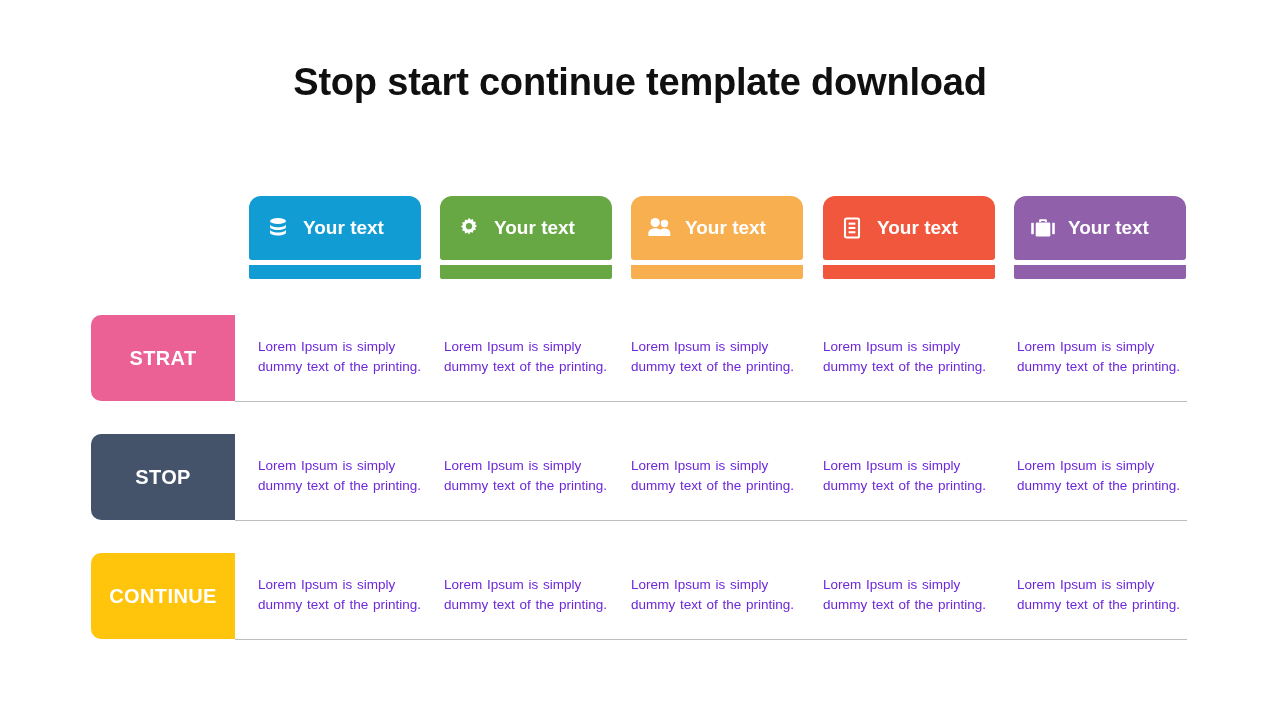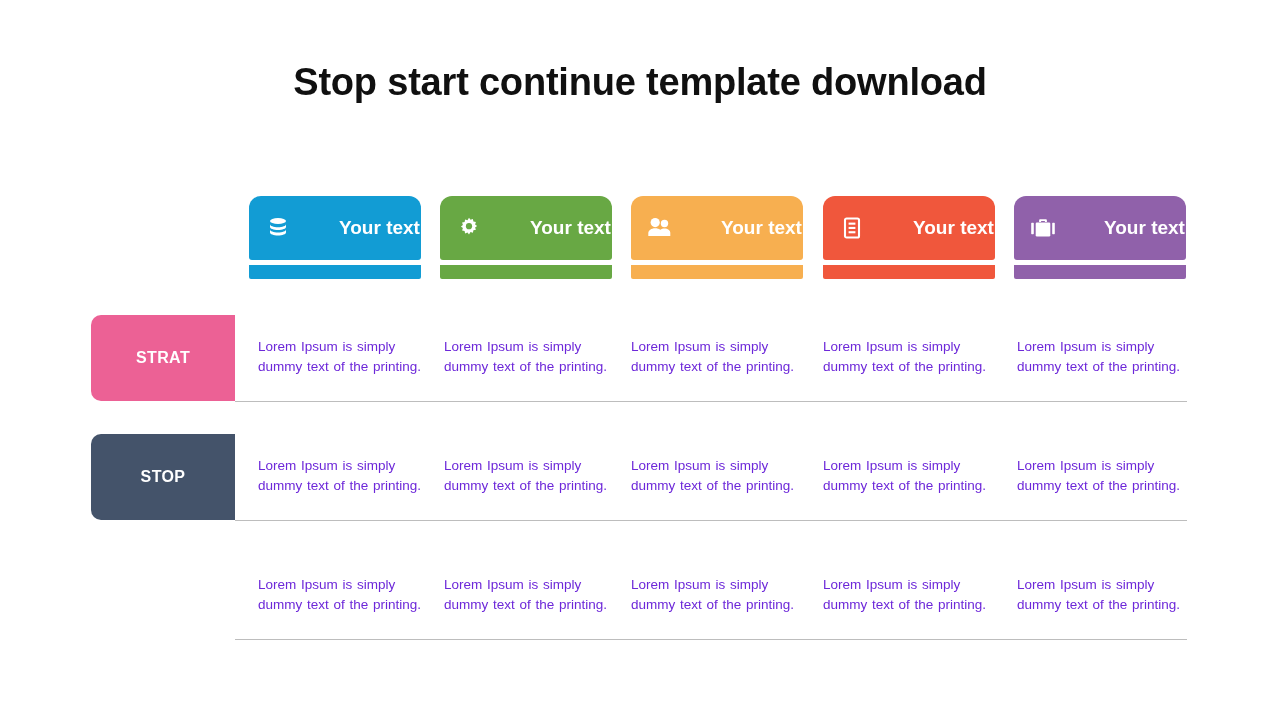--- a/index.html
+++ b/index.html
@@ -43,21 +43,20 @@
     top: 0;
     width: 172px;
   }
   .header-card .card-body {
     height: 64px;
     border-radius: 12px 12px 3px 3px;
     display: flex;
     align-items: center;
     box-sizing: border-box;
     padding-left: 16px;
-    gap: 36px;
   }
   .header-card .card-bar {
     margin-top: 5px;
     height: 14px;
     border-radius: 0 0 2px 2px;
   }
   .header-card .card-icon {
     width: 26px;
     height: 26px;
     flex: 0 0 26px;
@@ -98,21 +97,21 @@
     position: absolute;
     left: 0;
     top: 0;
     width: 144px;
     height: 86px;
     border-radius: 10px 0 0 10px;
     display: flex;
     align-items: center;
     justify-content: center;
     color: #ffffff;
-    font-size: 16px;
+    font-size: 20px;
     font-weight: bold;
     letter-spacing: 0.4px;
   }
 
   .row-cells {
     position: absolute;
     left: 144px;
     top: 0;
     right: 0;
     height: 86px;
@@ -231,20 +230,21 @@
   <div class="row-cells" style="border-bottom-color: rgb(189, 189, 189);">
     <div class="cell cell-0">Lorem Ipsum is simply dummy text of the printing.</div>
     <div class="cell cell-1">Lorem Ipsum is simply dummy text of the printing.</div>
     <div class="cell cell-2">Lorem Ipsum is simply dummy text of the printing.</div>
     <div class="cell cell-3">Lorem Ipsum is simply dummy text of the printing.</div>
     <div class="cell cell-4">Lorem Ipsum is simply dummy text of the printing.</div>
   </div>
 </div>
 
 <div class="data-row row-2">
+  <div class="row-label" style="background: rgb(255, 196, 12);">CONTINUE</div>
   <div class="row-cells" style="border-bottom-color: rgb(189, 189, 189);">
     <div class="cell cell-0">Lorem Ipsum is simply dummy text of the printing.</div>
     <div class="cell cell-1">Lorem Ipsum is simply dummy text of the printing.</div>
     <div class="cell cell-2">Lorem Ipsum is simply dummy text of the printing.</div>
     <div class="cell cell-3">Lorem Ipsum is simply dummy text of the printing.</div>
     <div class="cell cell-4">Lorem Ipsum is simply dummy text of the printing.</div>
   </div>
 </div>
 
 </body></html>

